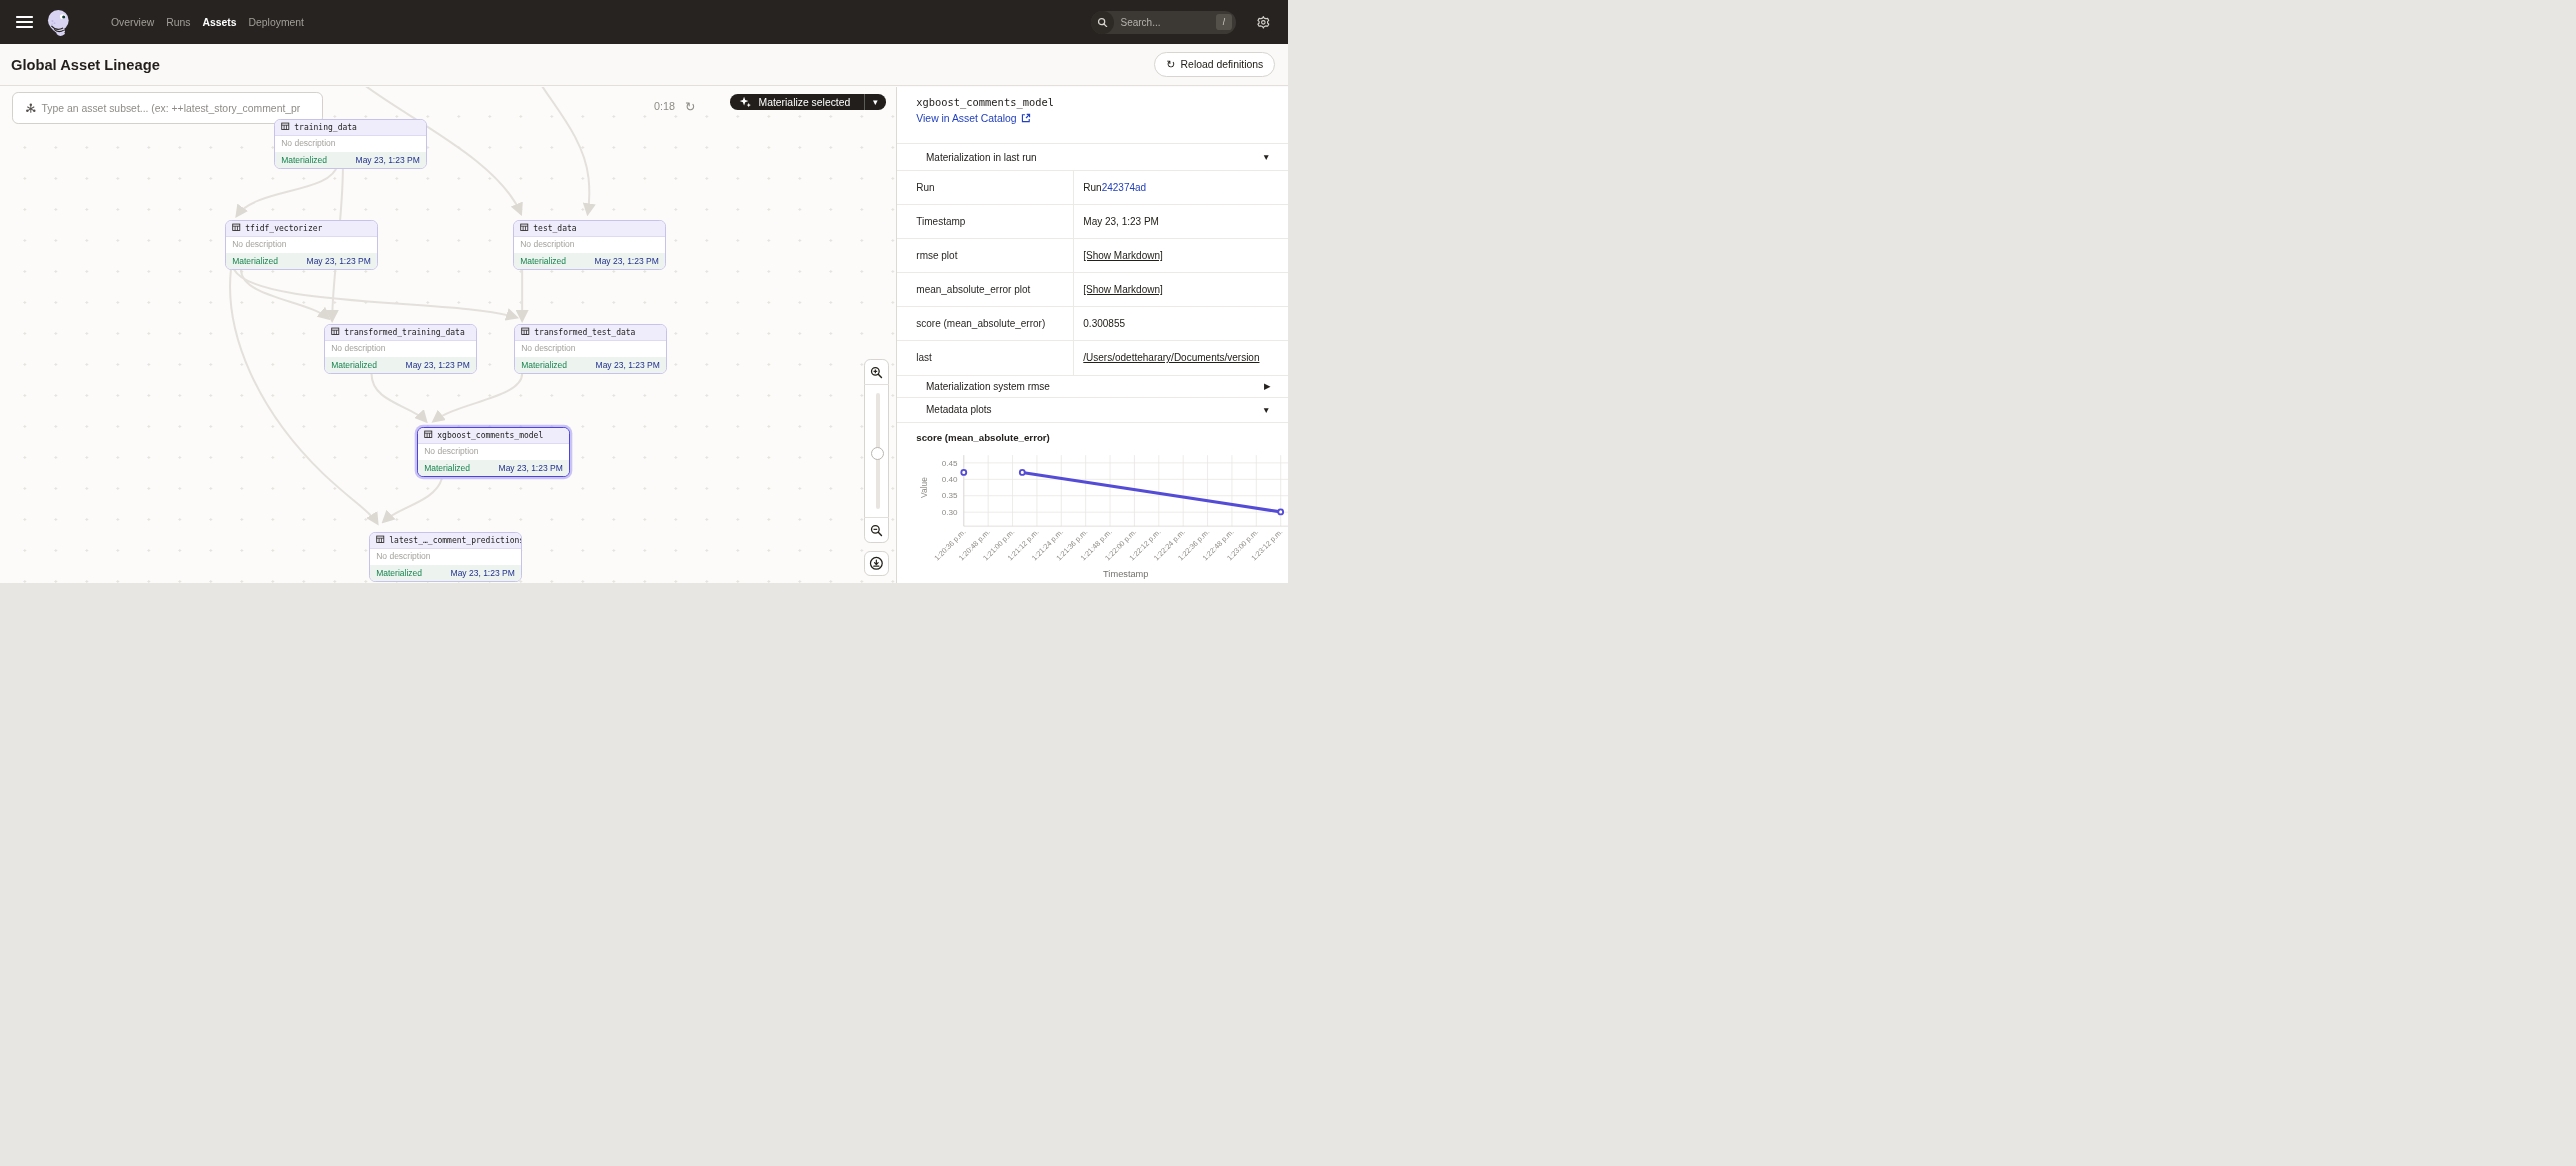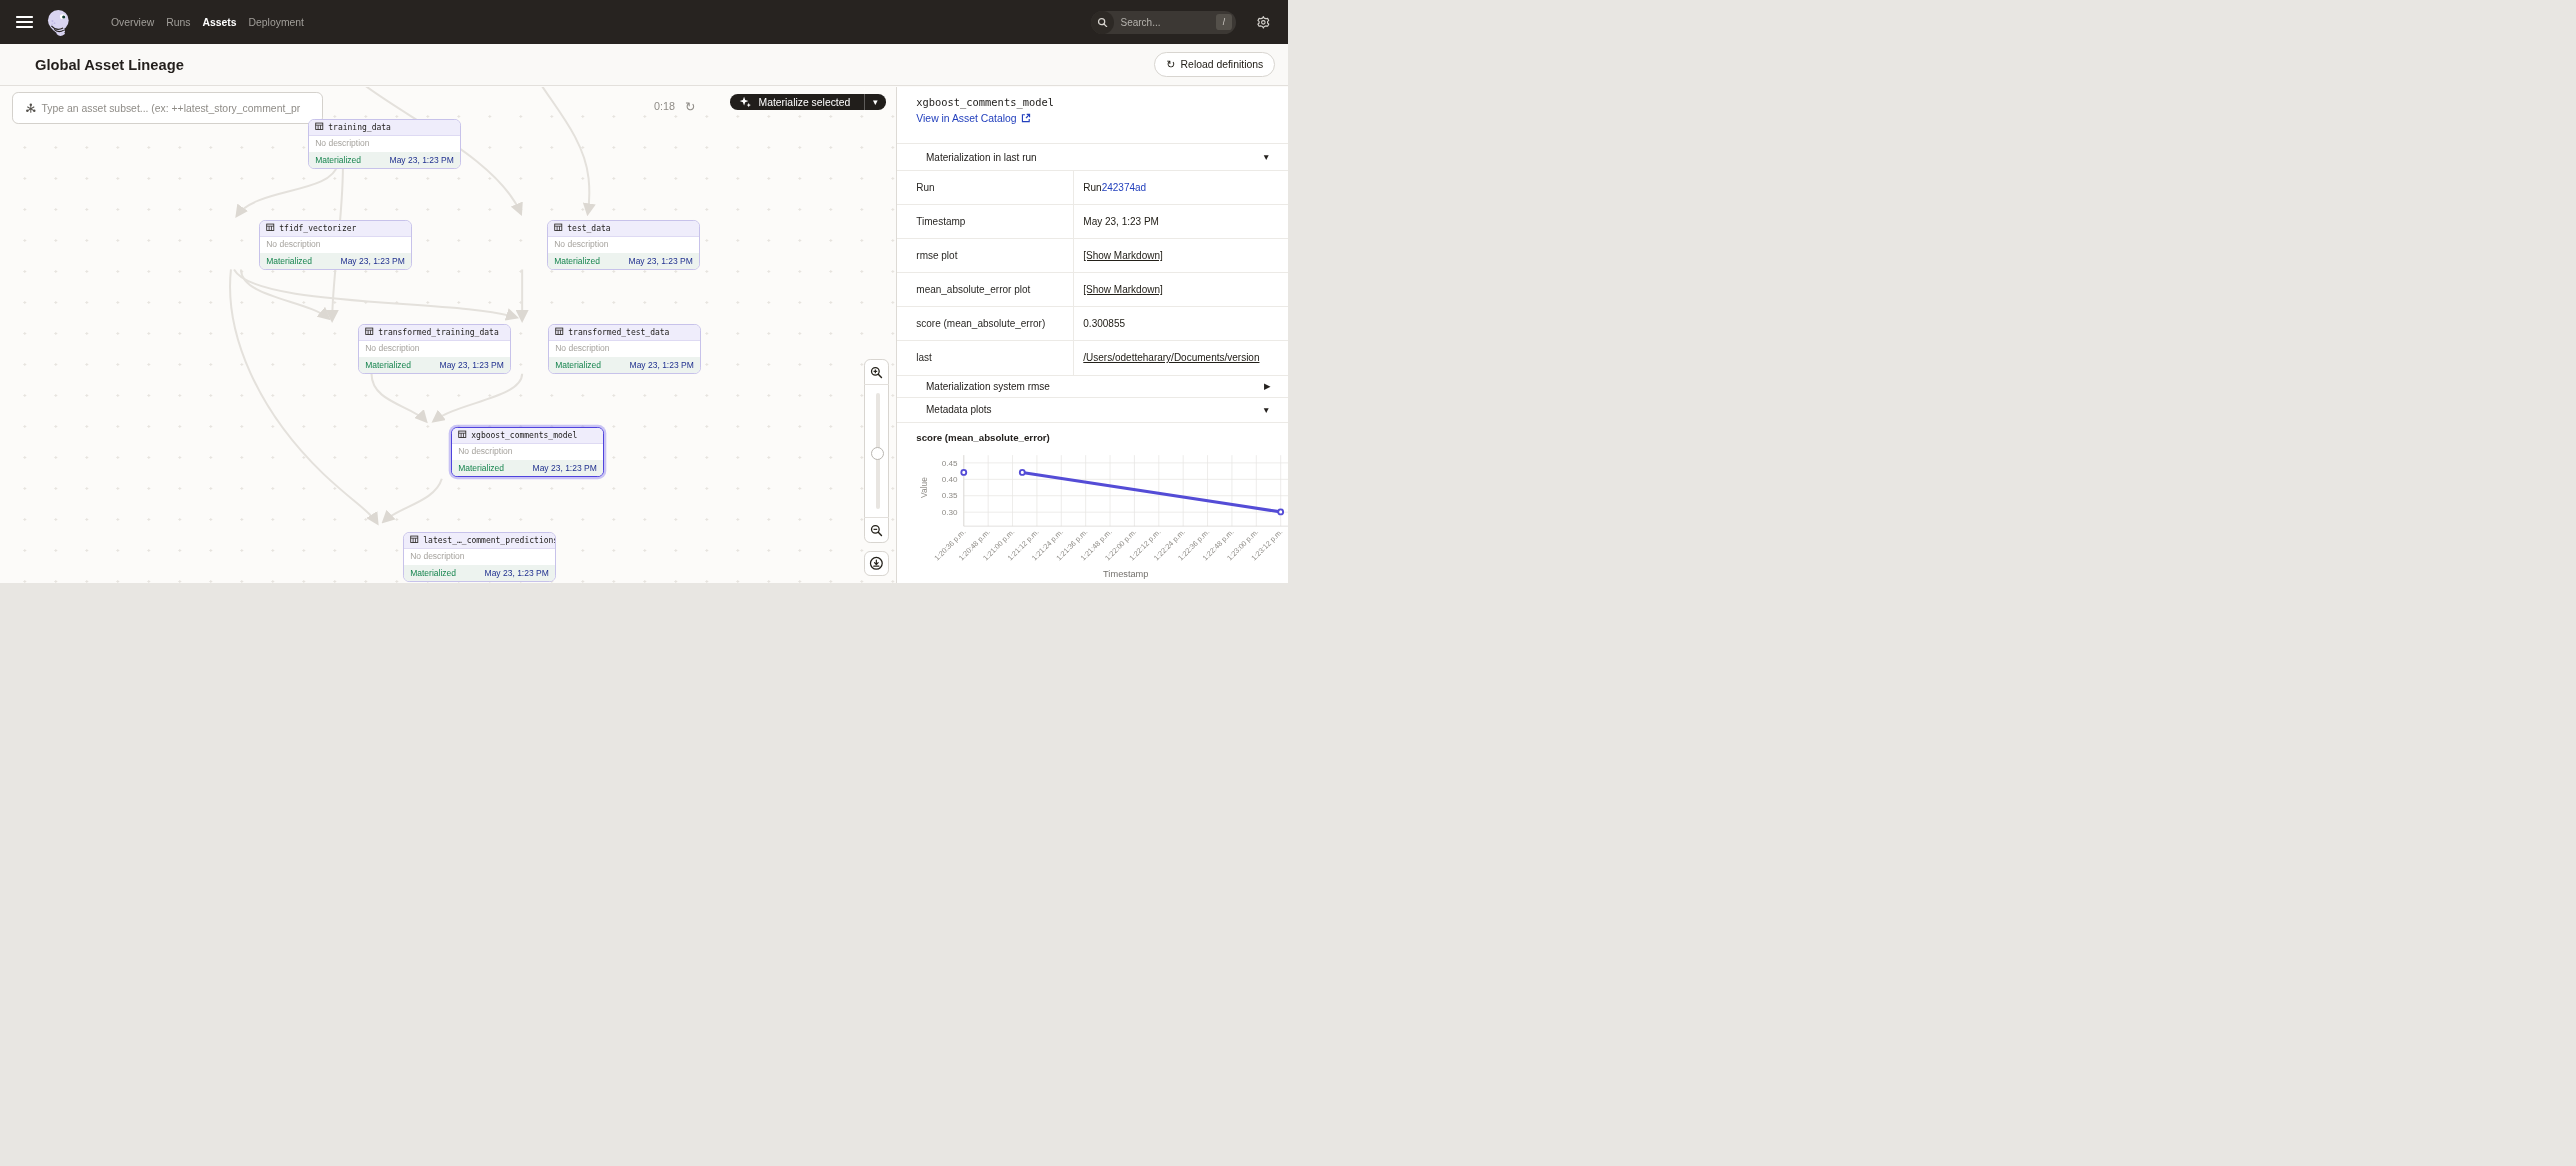--- a/index.html
+++ b/index.html
@@ -17,42 +17,42 @@
   .navlink.active { color:#ffffff; font-weight:bold; }
   .nav-spacer { flex:1; }
   .searchpill { position:relative; width:145px; height:23px; background:#3c3834; border-radius:11.6px; display:flex; align-items:center; margin-right:20px; }
   .search-circ { width:23px; height:23px; border-radius:50%; background:#2d2925; display:flex; align-items:center; justify-content:center; }
   .search-ph { color:#b5b2ad; font-size:10px; margin-left:6.2px; flex:1; }
   .slash-badge { width:15.5px; height:15.5px; border-radius:3.1px; background:#54504a; color:#d8d5d0; font-size:8.5px; display:flex; align-items:center; justify-content:center; margin-right:4.6px; }
   .gearbtn { margin-right:17px; cursor:pointer; display:flex; }
 
   
   .pagehead { position:absolute; left:0; top:44px; width:1288px; height:42px; background:#faf9f7; border-bottom:0.8px solid #e3e0dc; display:flex; align-items:center; }
-  .pagetitle { font-size:14.7px; font-weight:bold; color:#231f1c; margin-left:35px; }
+  .pagetitle { font-size:14.7px; font-weight:bold; color:#231f1c; margin-left:11px; }
   .ph-spacer { flex:1; }
   .reloadbtn { height:25px; border:0.8px solid #d8d5d0; background:#fff; border-radius:12.4px; display:flex; align-items:center; gap:5.4px; padding:0 10.8px; margin-right:13px; font-size:10.4px; color:#232019; cursor:pointer; }
   .reload-ic { font-size:10.8px; line-height:1; color:#232019; }
 
   
   .canvas { position:absolute; left:0; top:87px; width:896px; height:497px; background:#fcfbf9;
     background-image:radial-gradient(#e7e4df 1px, transparent 1.1px); background-size:31px 31px; background-position:9.3px 14px; overflow:hidden; }
   .edges { position:absolute; left:0; top:0; }
 
   .graph-filter { position:absolute; left:11.6px; top:5.4px; width:311px; height:32px; background:#fff; border:0.8px solid #d4d1cc; border-radius:6.2px; display:flex; align-items:center; padding:0 12px; gap:5.4px; overflow:hidden; }
   .graph-filter .ph { color:#8f8c87; font-size:10.4px; white-space:nowrap; }
   .timer { position:absolute; left:654px; top:13px; font-size:10.8px; color:#8f8c87; }
   .timer-refresh { position:absolute; left:685px; top:11.6px; font-size:12.4px; color:#8f8c87; cursor:pointer; }
   .matbtn { position:absolute; left:730px; top:7px; width:156px; height:16px; background:#211e1b; border-radius:7.7px; display:flex; align-items:center; color:#fff; cursor:pointer; }
   .matbtn .sparkle { margin-left:9.3px; display:flex; }
   .matbtn .lbl { font-size:10.4px; margin-left:6.2px; flex:1; }
   .matbtn .divider { width:0.8px; height:29px; background:rgba(255,255,255,.28); }
   .matbtn .caret { width:21.6px; text-align:center; font-size:7.7px; color:#fff; }
 
   
-  .asset-node { position:absolute; width:153px; background:#fff; border:1.2px solid #c7c2ea; border-radius:6.2px; overflow:hidden; cursor:pointer; font-size:8.5px;margin-left:34px; }
+  .asset-node { position:absolute; width:153px; background:#fff; border:1.2px solid #c7c2ea; border-radius:6.2px; overflow:hidden; cursor:pointer; font-size:8.5px; }
   .asset-node.selected { border:1.9px solid #4f43dd; box-shadow:0 0 0 2.3px rgba(150,140,240,.5); }
   .an-header { background:#efedfb; border-bottom:0.8px solid #dedaf3; padding:2.3px 6.2px; display:flex; align-items:center; gap:4.6px; height:15.5px; }
   .an-name { font-family:"DejaVu Sans Mono", monospace; color:#22201e; font-size:8px; white-space:nowrap; }
   .an-desc { padding:2.3px 6.2px; color:#a6a39e; height:16px; font-size:8.5px; }
   .an-footer { background:#edf3ef; padding:2.3px 6.2px; display:flex; justify-content:space-between; height:16px;align-items:flex-end; }
   .an-status { color:#17854f; }
   .an-time { color:#20308f; }
 
   
   .zoomctl { position:absolute; left:864px; top:272px; width:25px; height:184px; background:#fff; border:0.8px solid #d8d5d0; border-radius:6.2px; display:flex; flex-direction:column; align-items:center; }

